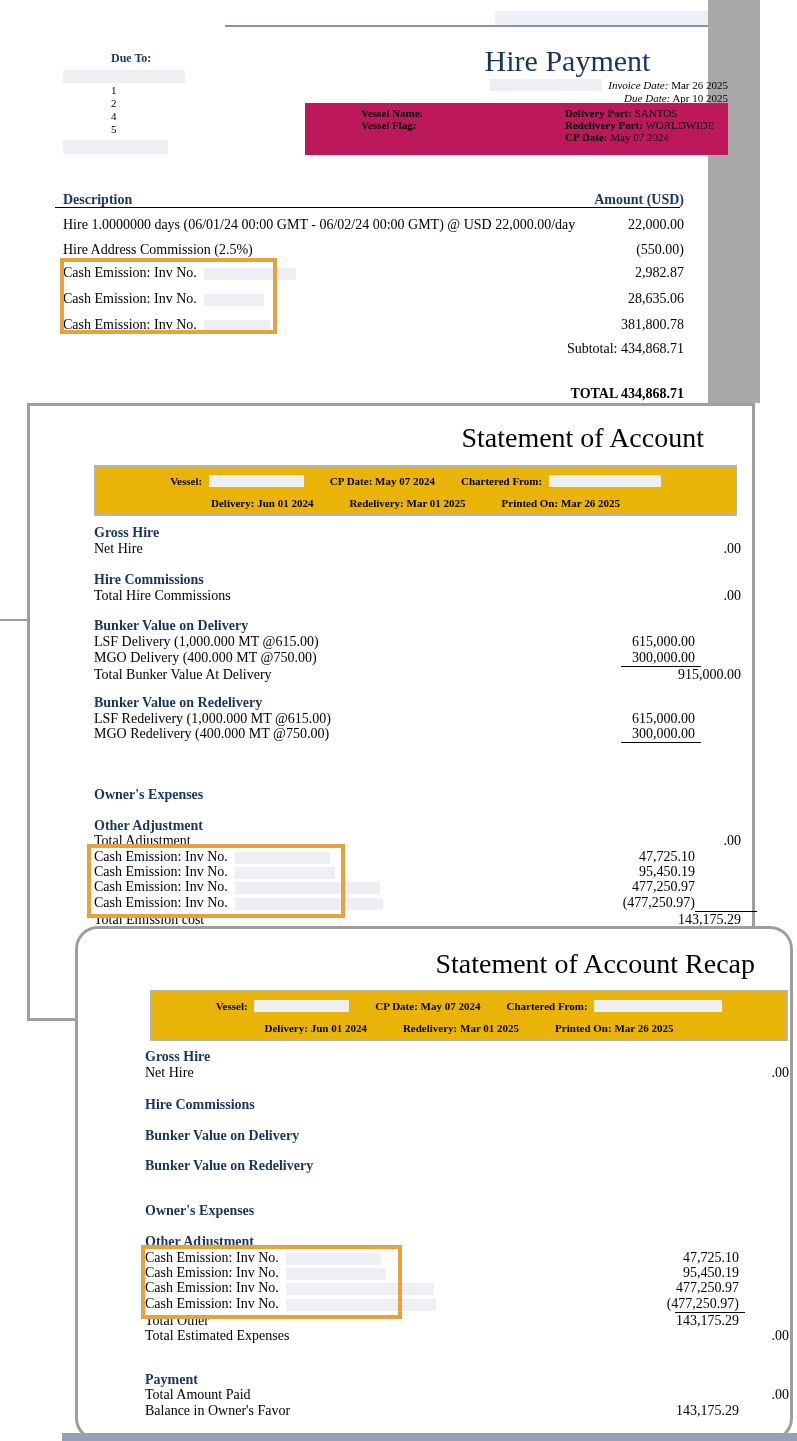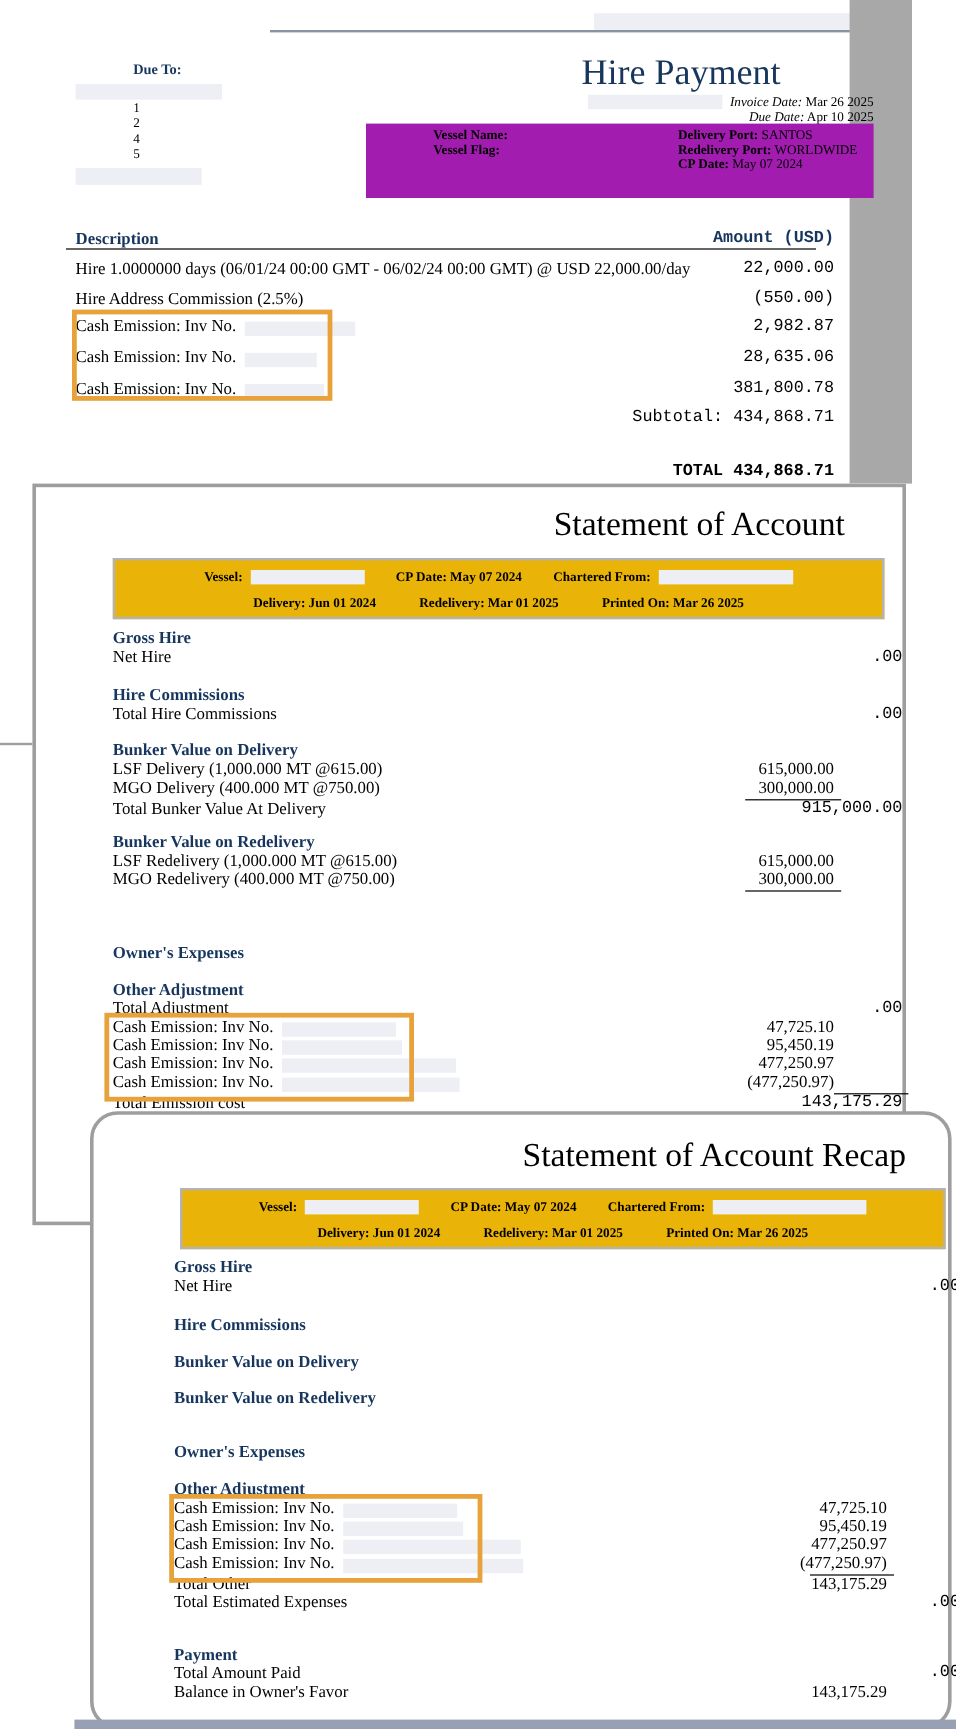--- a/index.html
+++ b/index.html
@@ -5,21 +5,21 @@
   html,body{margin:0;padding:0;background:#fff;}
   .page{position:relative;width:797px;height:1441px;background:#fff;overflow:hidden;
         font-family:"Liberation Serif","DejaVu Serif",serif;color:#000;}
   .abs{position:absolute;padding-left:48px;}
   .navy{color:#17365D;}
   .bold{font-weight:bold;}
   .ital{font-style:italic;}
   .t11{font-size:11px;line-height:13px;white-space:nowrap;}
   .row{position:absolute;left:0;width:100%;height:14px;font-size:14px;line-height:13px;}
   .lbl{position:absolute;left:0;top:0;white-space:nowrap;}
-  .val-far{position:absolute;right:5px;top:0;white-space:nowrap;font-family:Liberation Mono, monospace;}
+  .val-far{position:absolute;right:16px;top:0;white-space:nowrap;}
   .val-mid2{position:absolute;right:62px;top:0;white-space:nowrap;}
   .val-mid3{position:absolute;right:66px;top:0;white-space:nowrap;}
   .redact{display:inline-block;background:#EDEFF4;height:12px;vertical-align:text-bottom;}
   .hl-box{position:absolute;border:4px solid #E8A23C;background:transparent;}
   .uline{position:absolute;height:1px;background:#000;}
   .doc-border{position:absolute;background:#fff;border:3px solid #9E9E9E;}
   .hdrbox{position:absolute;border:2px solid #B3B3B3;background:#eab308;padding-left:28px;}
   .hdrline{position:absolute;left:0;width:100%;display:flex;justify-content:center;
            font-size:11px;font-weight:bold;white-space:nowrap;}
   .big-title{position:absolute;font-weight:normal;white-space:nowrap;}
@@ -48,21 +48,21 @@
     <div class="abs" style="left:490px;top:79px;width:64px;height:12px;background:#EDEFF4;"></div>
     <div class="abs t11" style="left:440px;top:79px;width:240px;text-align:right;">
       <span class="ital">Invoice Date:</span>
       <span>Mar 26 2025</span>
     </div>
     <div class="abs t11" style="left:440px;top:92px;width:240px;text-align:right;">
       <span class="ital">Due Date:</span>
       <span>Apr 10 2025</span>
     </div>
 
-    <div class="abs" style="left:305px;top:103px;width:375px;height:62px;background:#a21caf;">
+    <div class="abs" style="left:305px;top:103px;width:375px;height:52px;background:#be185d;">
       <div class="abs t11 bold" style="left:8px;top:4px;">Vessel Name:</div>
       <div class="abs t11 bold" style="left:8px;top:16px;">Vessel Flag:</div>
       <div class="abs t11" style="left:212px;top:4px;">
         <span class="bold">Delivery Port:</span>
         <span>SANTOS</span>
       </div>
       <div class="abs t11" style="left:212px;top:16px;">
         <span class="bold">Redelivery Port:</span>
         <span>WORLDWIDE</span>
       </div>

